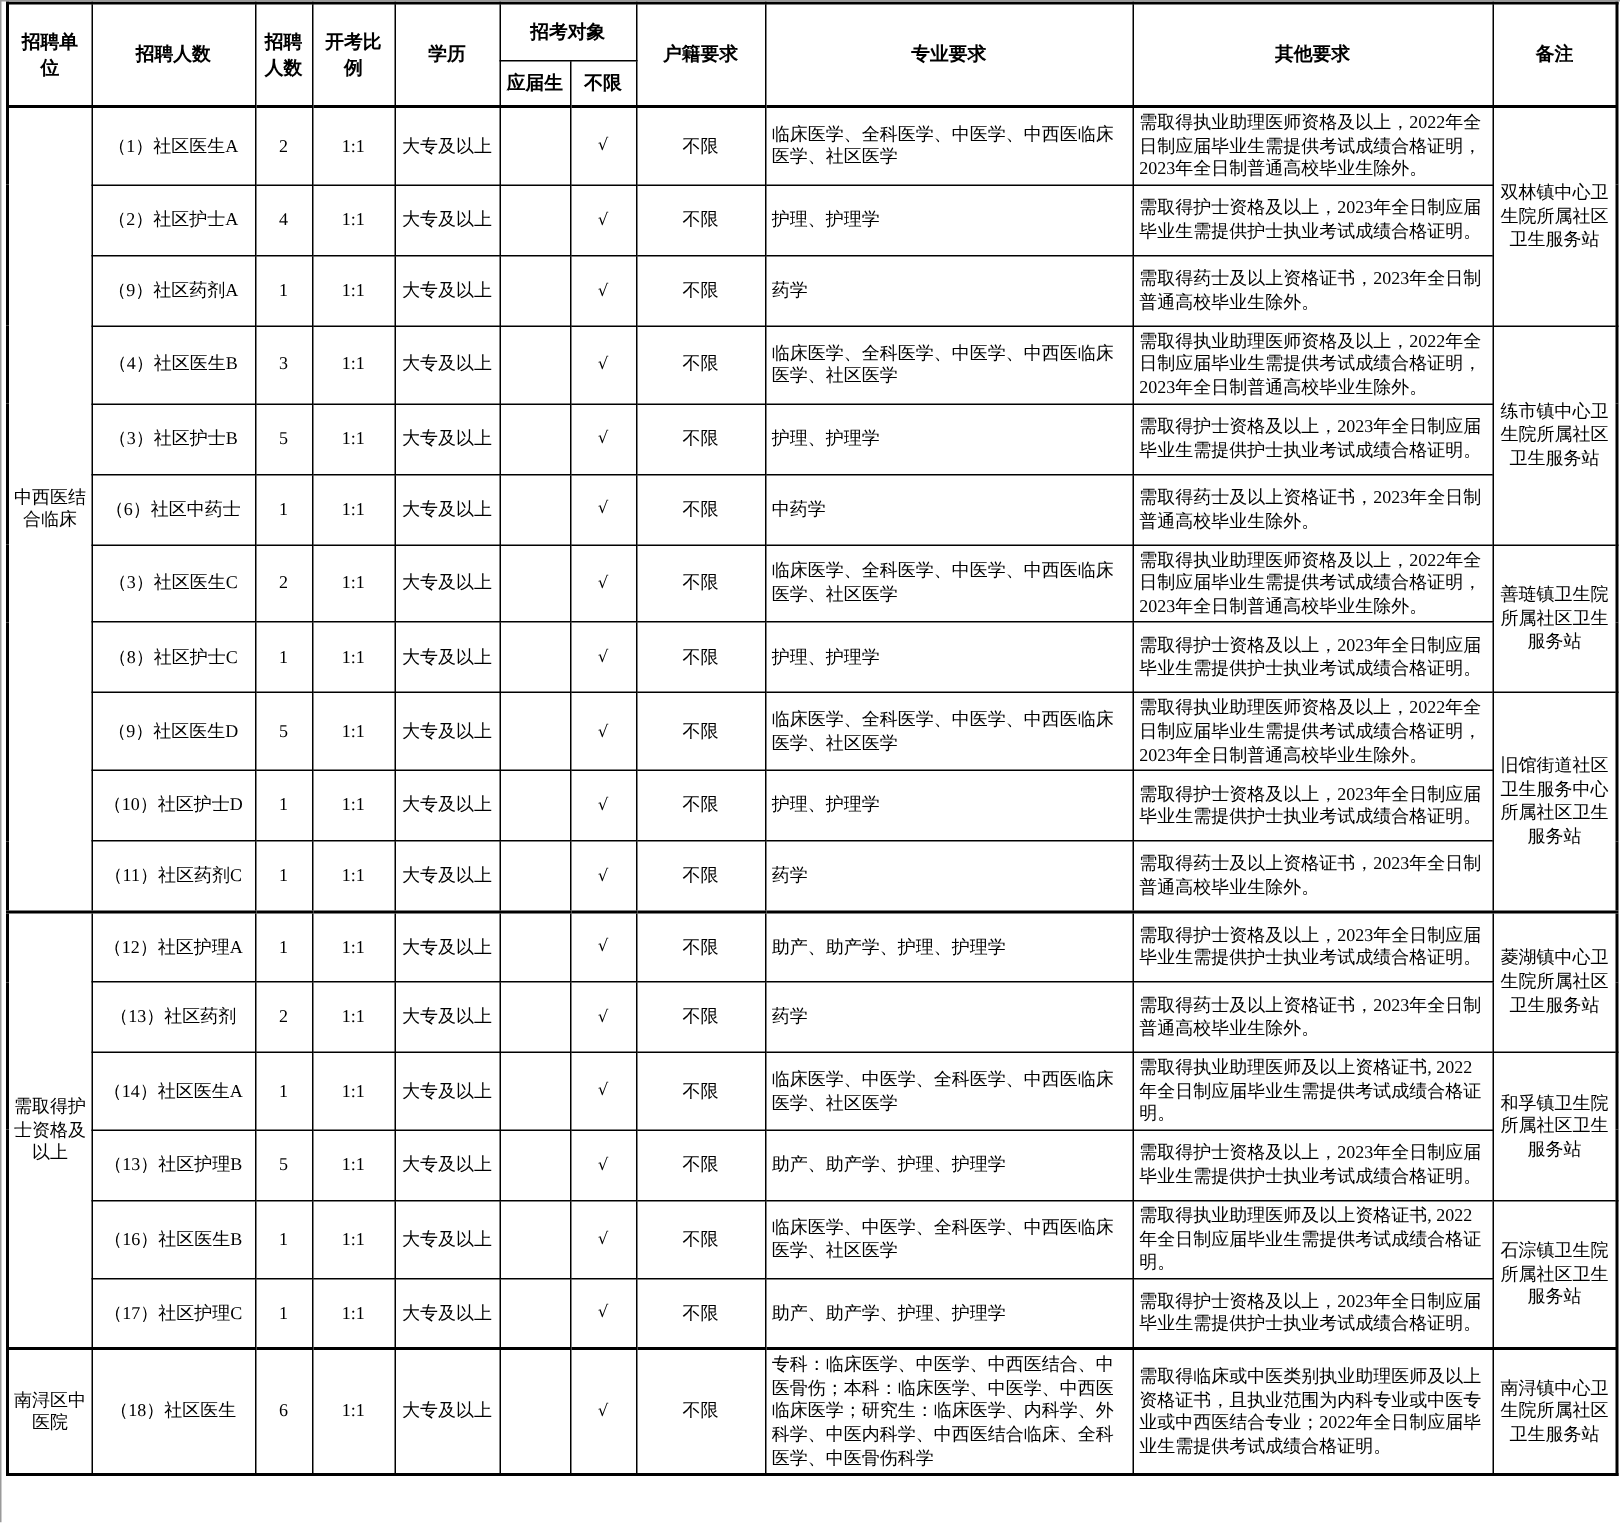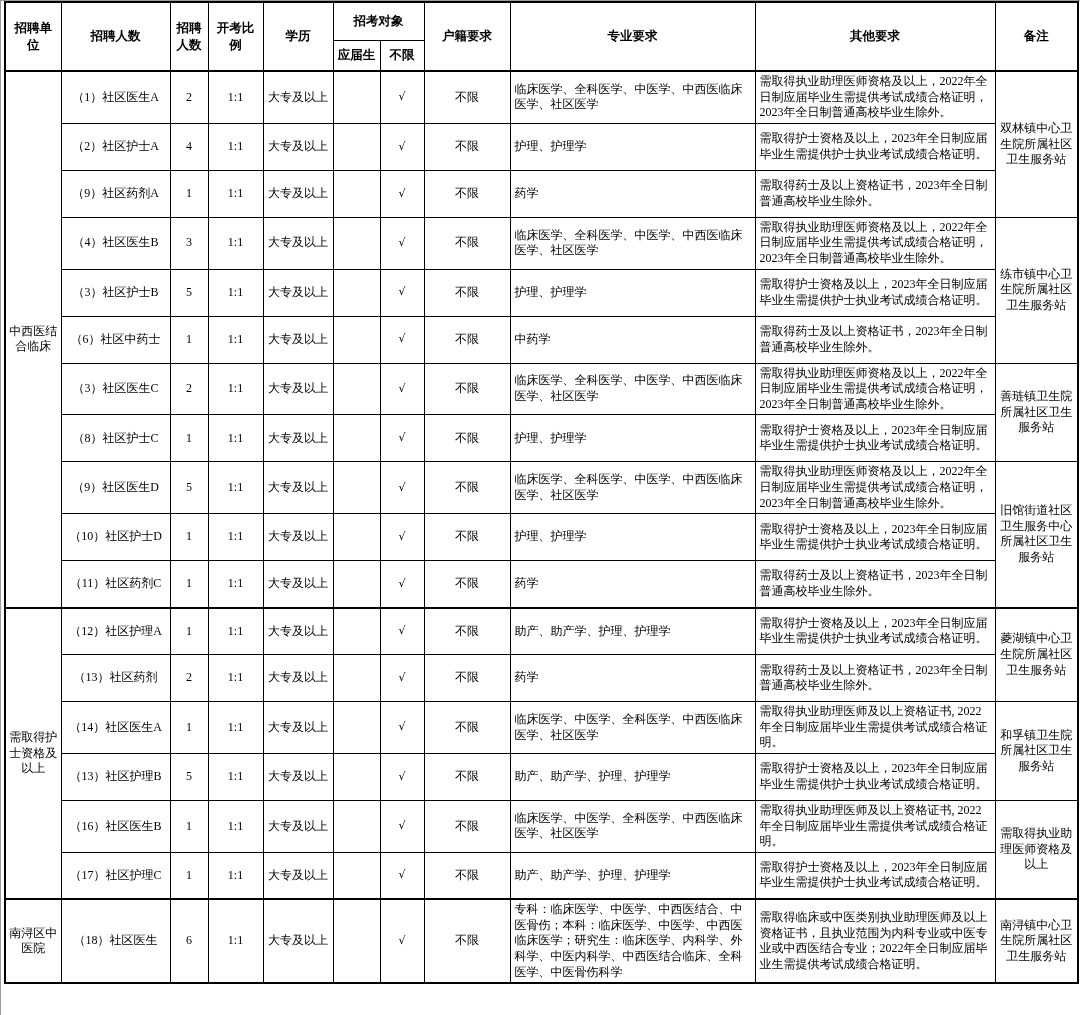--- a/index.html
+++ b/index.html
@@ -260,21 +260,21 @@
       <tr>
         <td>（16）社区医生B</td>
         <td>1</td>
         <td>1:1</td>
         <td>大专及以上</td>
         <td></td>
         <td class="check">√</td>
         <td>不限</td>
         <td class="left">临床医学、中医学、全科医学、中西医临床医学、社区医学</td>
         <td class="left">需取得执业助理医师及以上资格证书, 2022年全日制应届毕业生需提供考试成绩合格证明。</td>
-        <td rowspan="2">需取得执业助理医师资格及以上</td>
+        <td rowspan="2">石淙镇卫生院所属社区卫生服务站</td>
       </tr>
       <tr>
         <td>（17）社区护理C</td>
         <td>1</td>
         <td>1:1</td>
         <td>大专及以上</td>
         <td></td>
         <td class="check">√</td>
         <td>不限</td>
         <td class="left">助产、助产学、护理、护理学</td>

